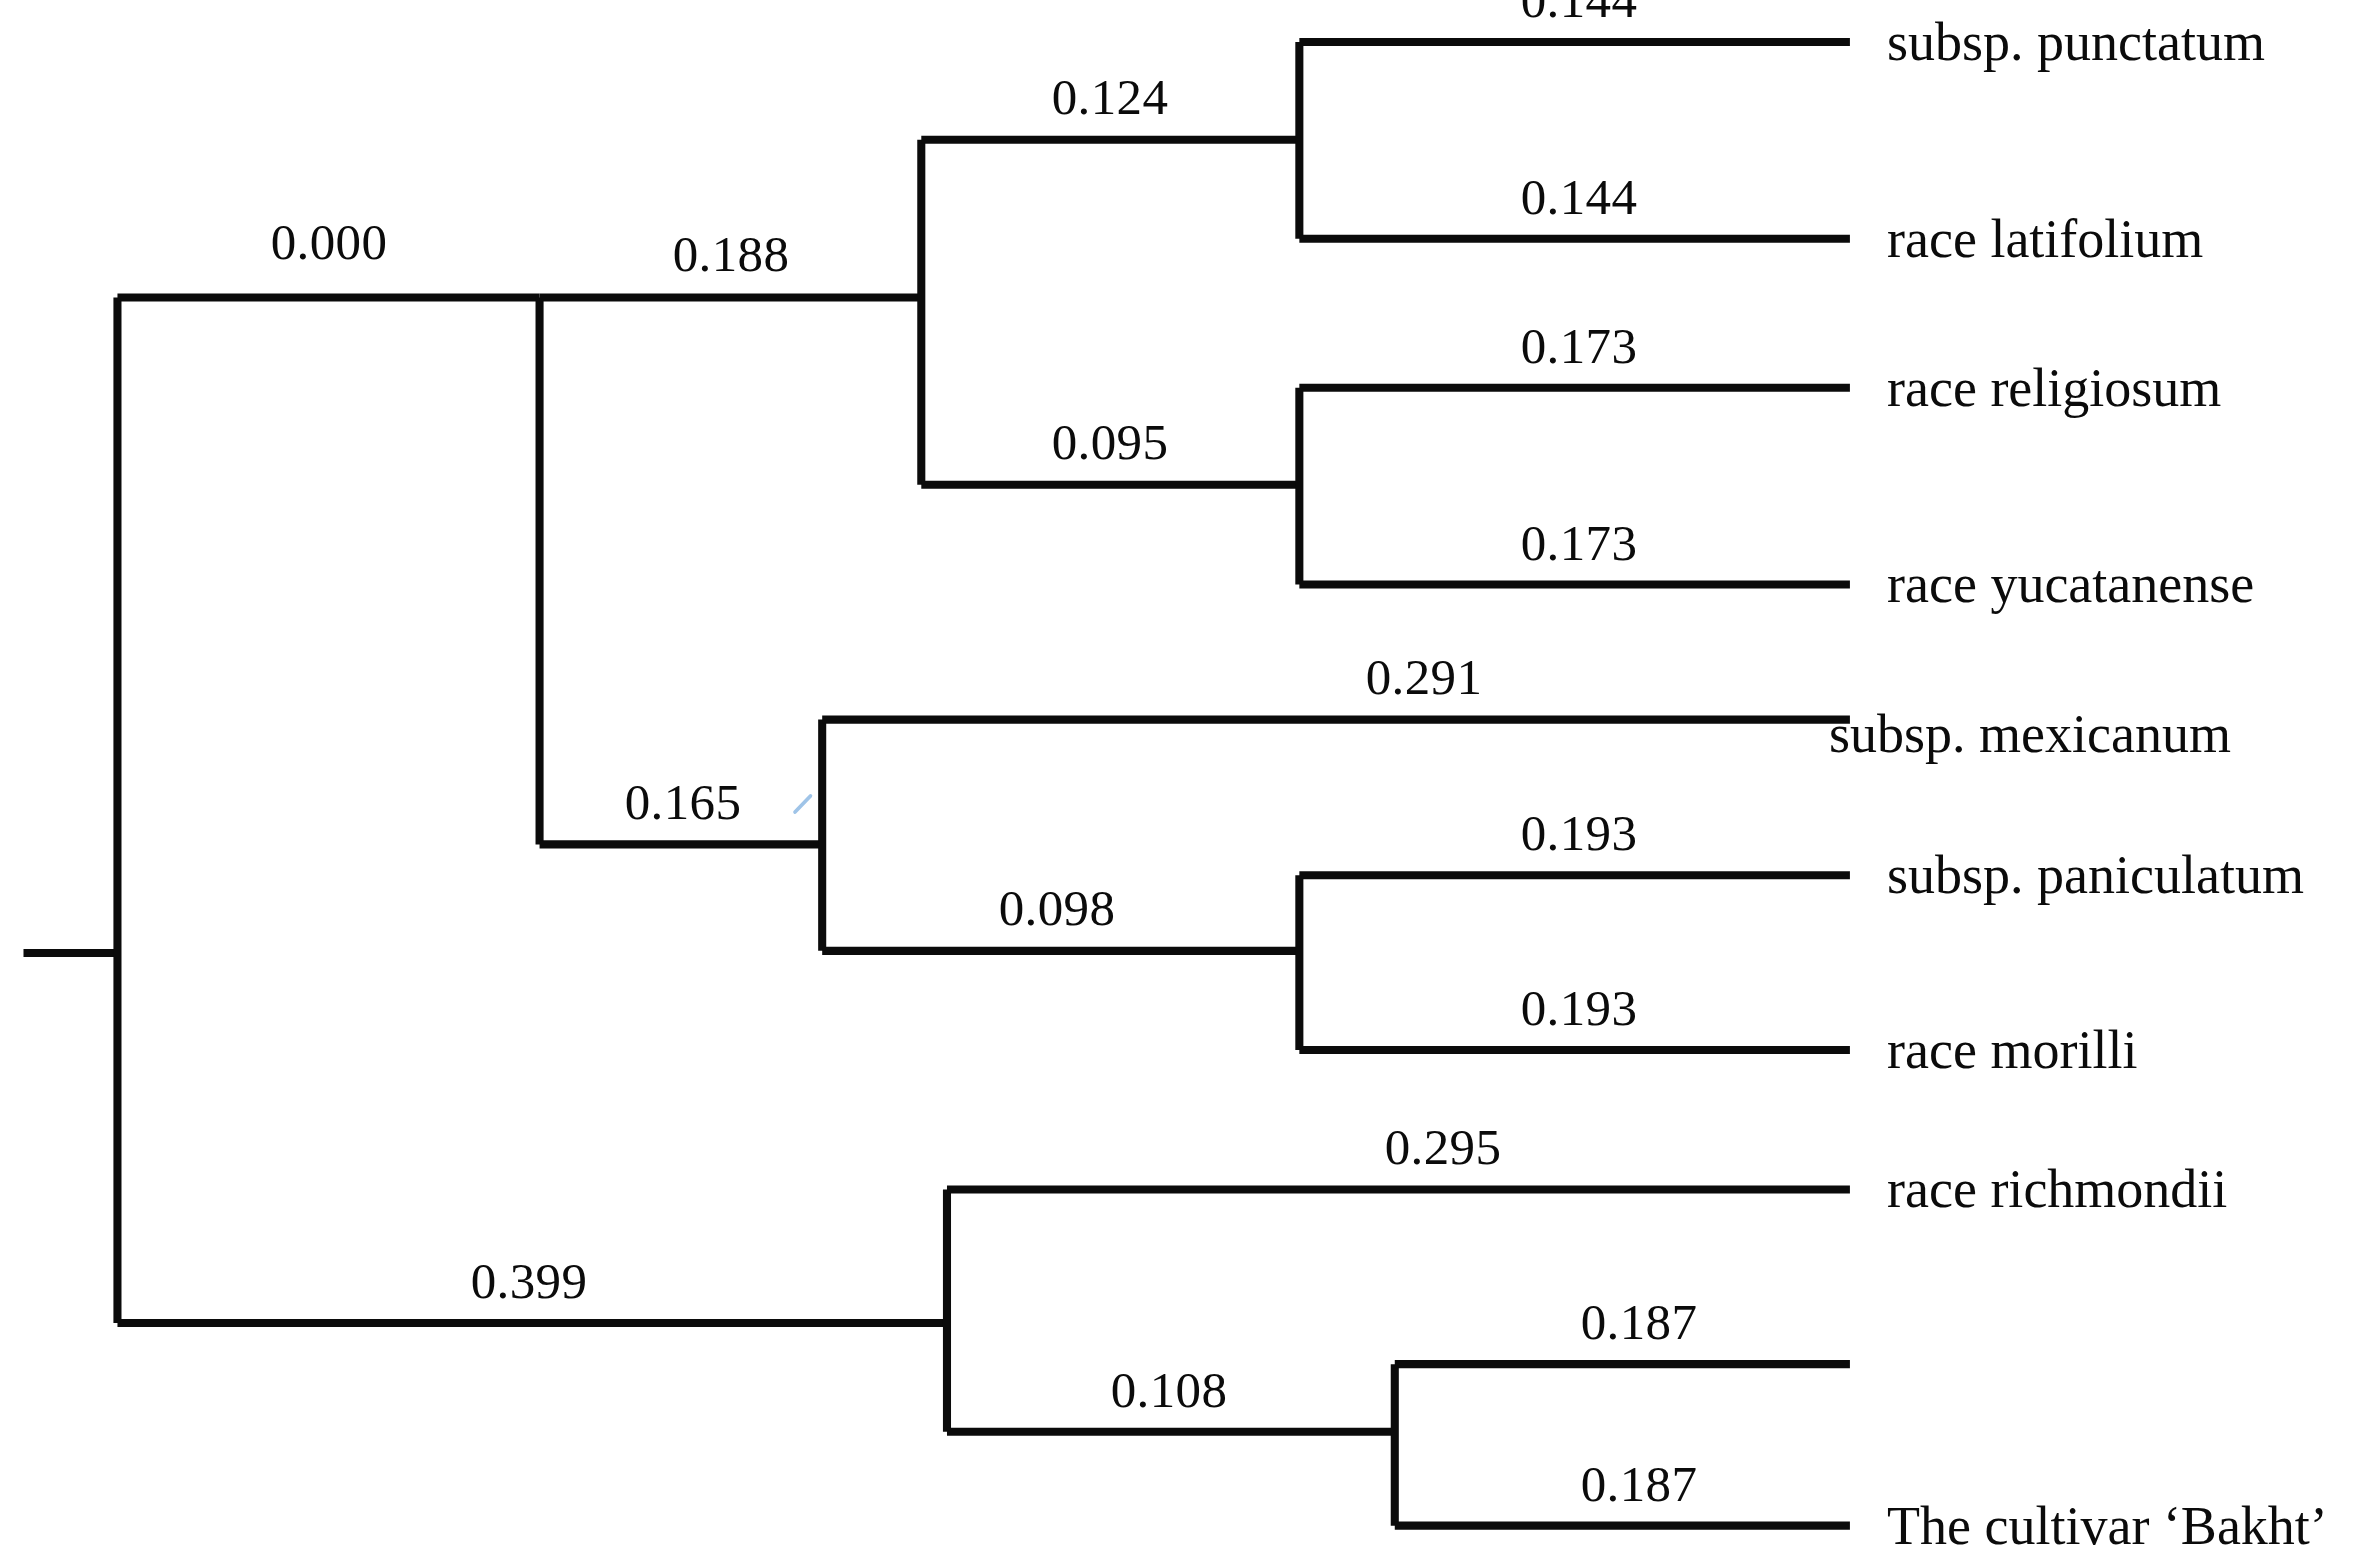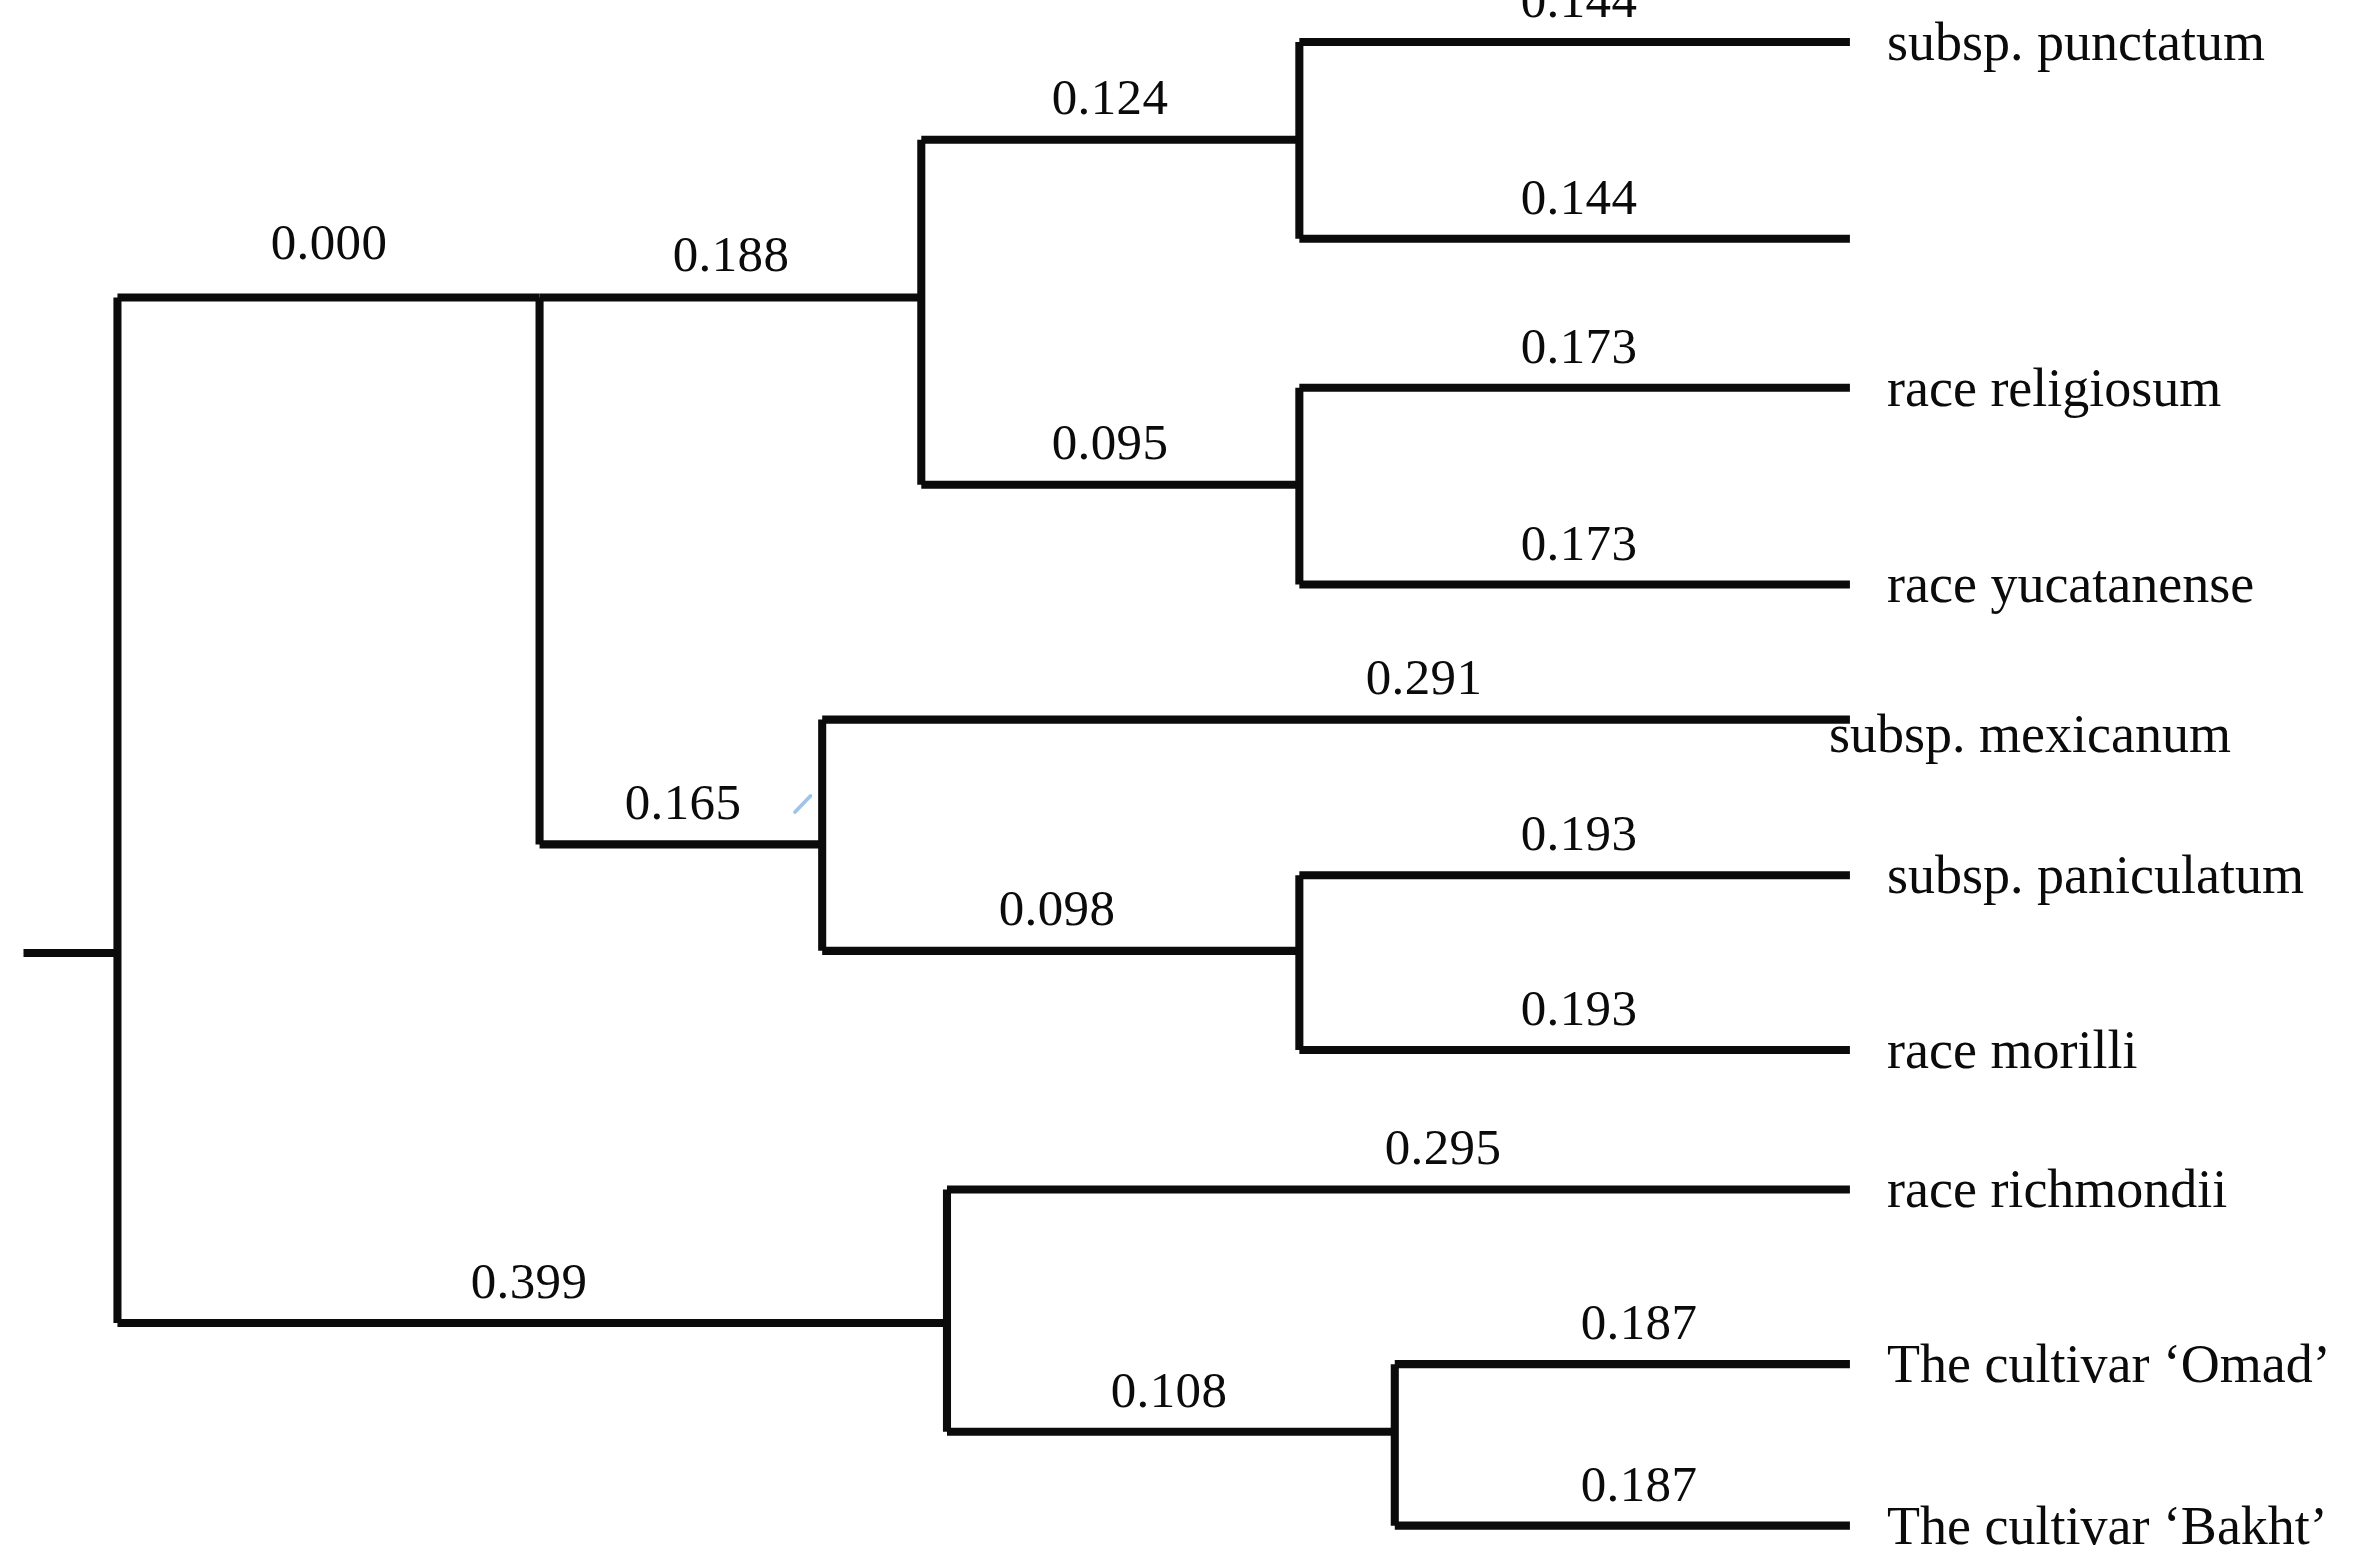--- a/index.html
+++ b/index.html
@@ -147,20 +147,23 @@
   <div class="branch-label" style="left:1443px; top:1173px;">0.295</div>
 
   <div class="branch-label" style="left:1639px; top:1348px;">0.187</div>
 
   <div class="branch-label" style="left:1639px; top:1510px;">0.187</div>
 
   <div class="leaf-label" style="left:1887px; top:42px;">
     <span>subsp. </span><span class="sci">punctatum</span>
   </div>
 
+  <div class="leaf-label" style="left:1887px; top:239px;">
+    <span>race </span><span class="sci">latifolium</span>
+  </div>
 
   <div class="leaf-label" style="left:1887px; top:388px;">
     <span>race </span><span class="sci">religiosum</span>
   </div>
 
   <div class="leaf-label" style="left:1887px; top:584px;">
     <span>race </span><span class="sci">yucatanense</span>
   </div>
 
   <div class="leaf-label" style="left:1829px; top:720px;margin-top:14px;">
@@ -172,18 +175,17 @@
   </div>
 
   <div class="leaf-label" style="left:1887px; top:1050px;">
     <span>race </span><span class="sci">morilli</span>
   </div>
 
   <div class="leaf-label" style="left:1887px; top:1189px;">
     <span>race </span><span class="sci">richmondii</span>
   </div>
 
-  <div class="leaf-label" style="left:1887px; top:1364px;">The cultivar ‘Omad’</div>
 
   <div class="leaf-label" style="left:1887px; top:1526px;">The cultivar ‘Bakht’</div>
 
 </div>
 
 
 </body></html>

